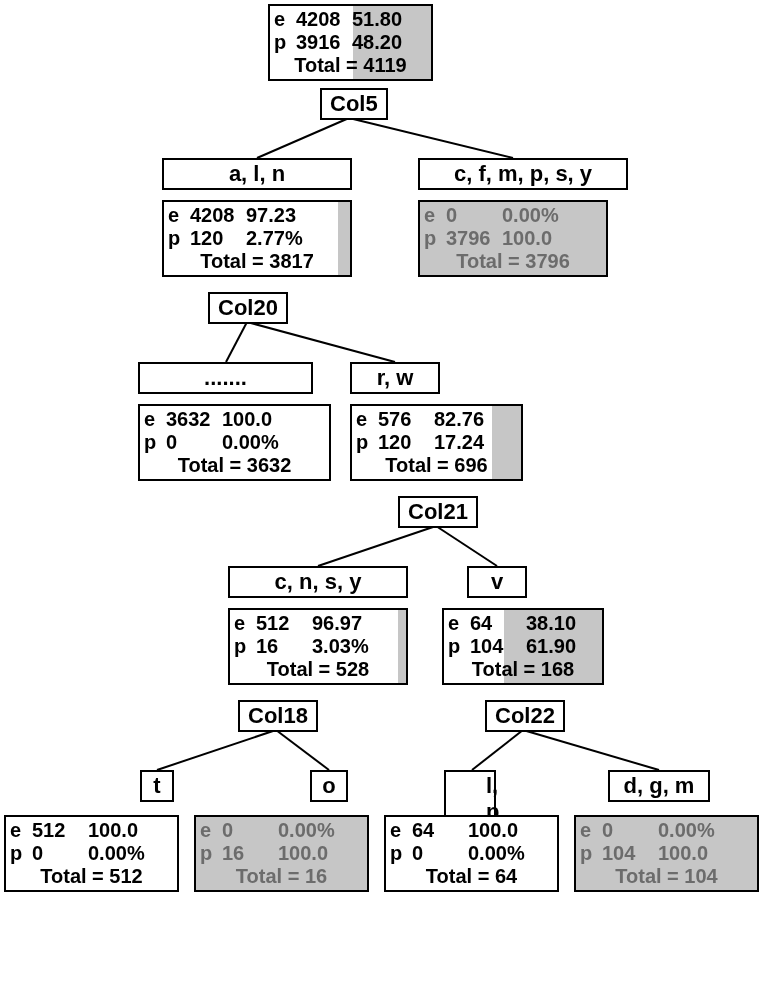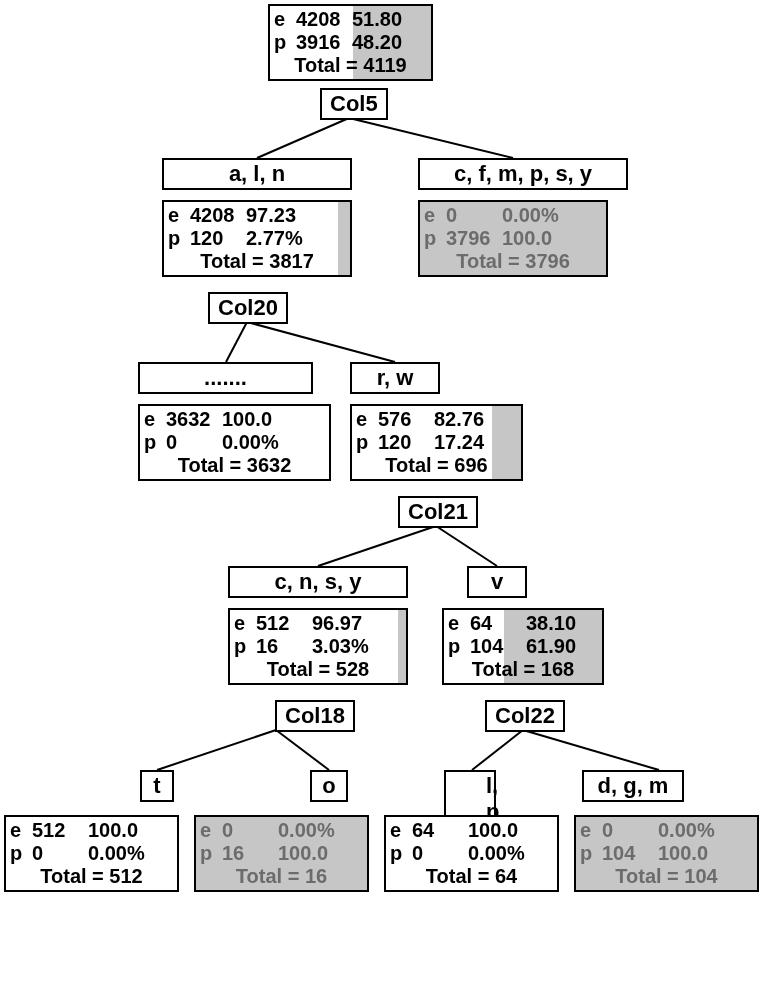--- a/index.html
+++ b/index.html
@@ -159,27 +159,27 @@
 
 <div class="node stat" style="left:442px; top:608px; width:162px;">
   <div class="shade" style="width:62%;"></div>
   <div class="content">
     <div class="row"><span class="lab">e</span><span class="cnt">64</span><span class="pct">38.10</span></div>
     <div class="row"><span class="lab">p</span><span class="cnt">104</span><span class="pct">61.90</span></div>
     <div class="row"><span class="tot">Total = 168</span></div>
   </div>
 </div>
 
-<div class="splitter" style="left:238px; top:700px;margin-left:37px;"><span>Col18</span></div>
+<div class="splitter" style="left:238px; top:700px;"><span>Col18</span></div>
 <div class="splitter" style="left:485px; top:700px;"><span>Col22</span></div>
 
 <div class="branch" style="left:140px; top:770px; width:34px;"><span>t</span></div>
 <div class="branch" style="left:310px; top:770px; width:38px;"><span>o</span></div>
 <div class="branch" style="left:444px; top:770px; width:48px;padding-left:40px;"><span>l, p</span></div>
-<div class="branch" style="left:582px; top:770px; width:102px;"><span>d, g, m</span></div>
+<div class="branch" style="left:608px; top:770px; width:102px;"><span>d, g, m</span></div>
 
 <div class="node stat" style="left:4px; top:815px; width:175px;">
   <div class="content">
     <div class="row"><span class="lab">e</span><span class="cnt">512</span><span class="pct">100.0</span></div>
     <div class="row"><span class="lab">p</span><span class="cnt">0</span><span class="pct">0.00%</span></div>
     <div class="row"><span class="tot">Total = 512</span></div>
   </div>
 </div>
 
 <div class="node stat fullshade" style="left:194px; top:815px; width:175px;">

